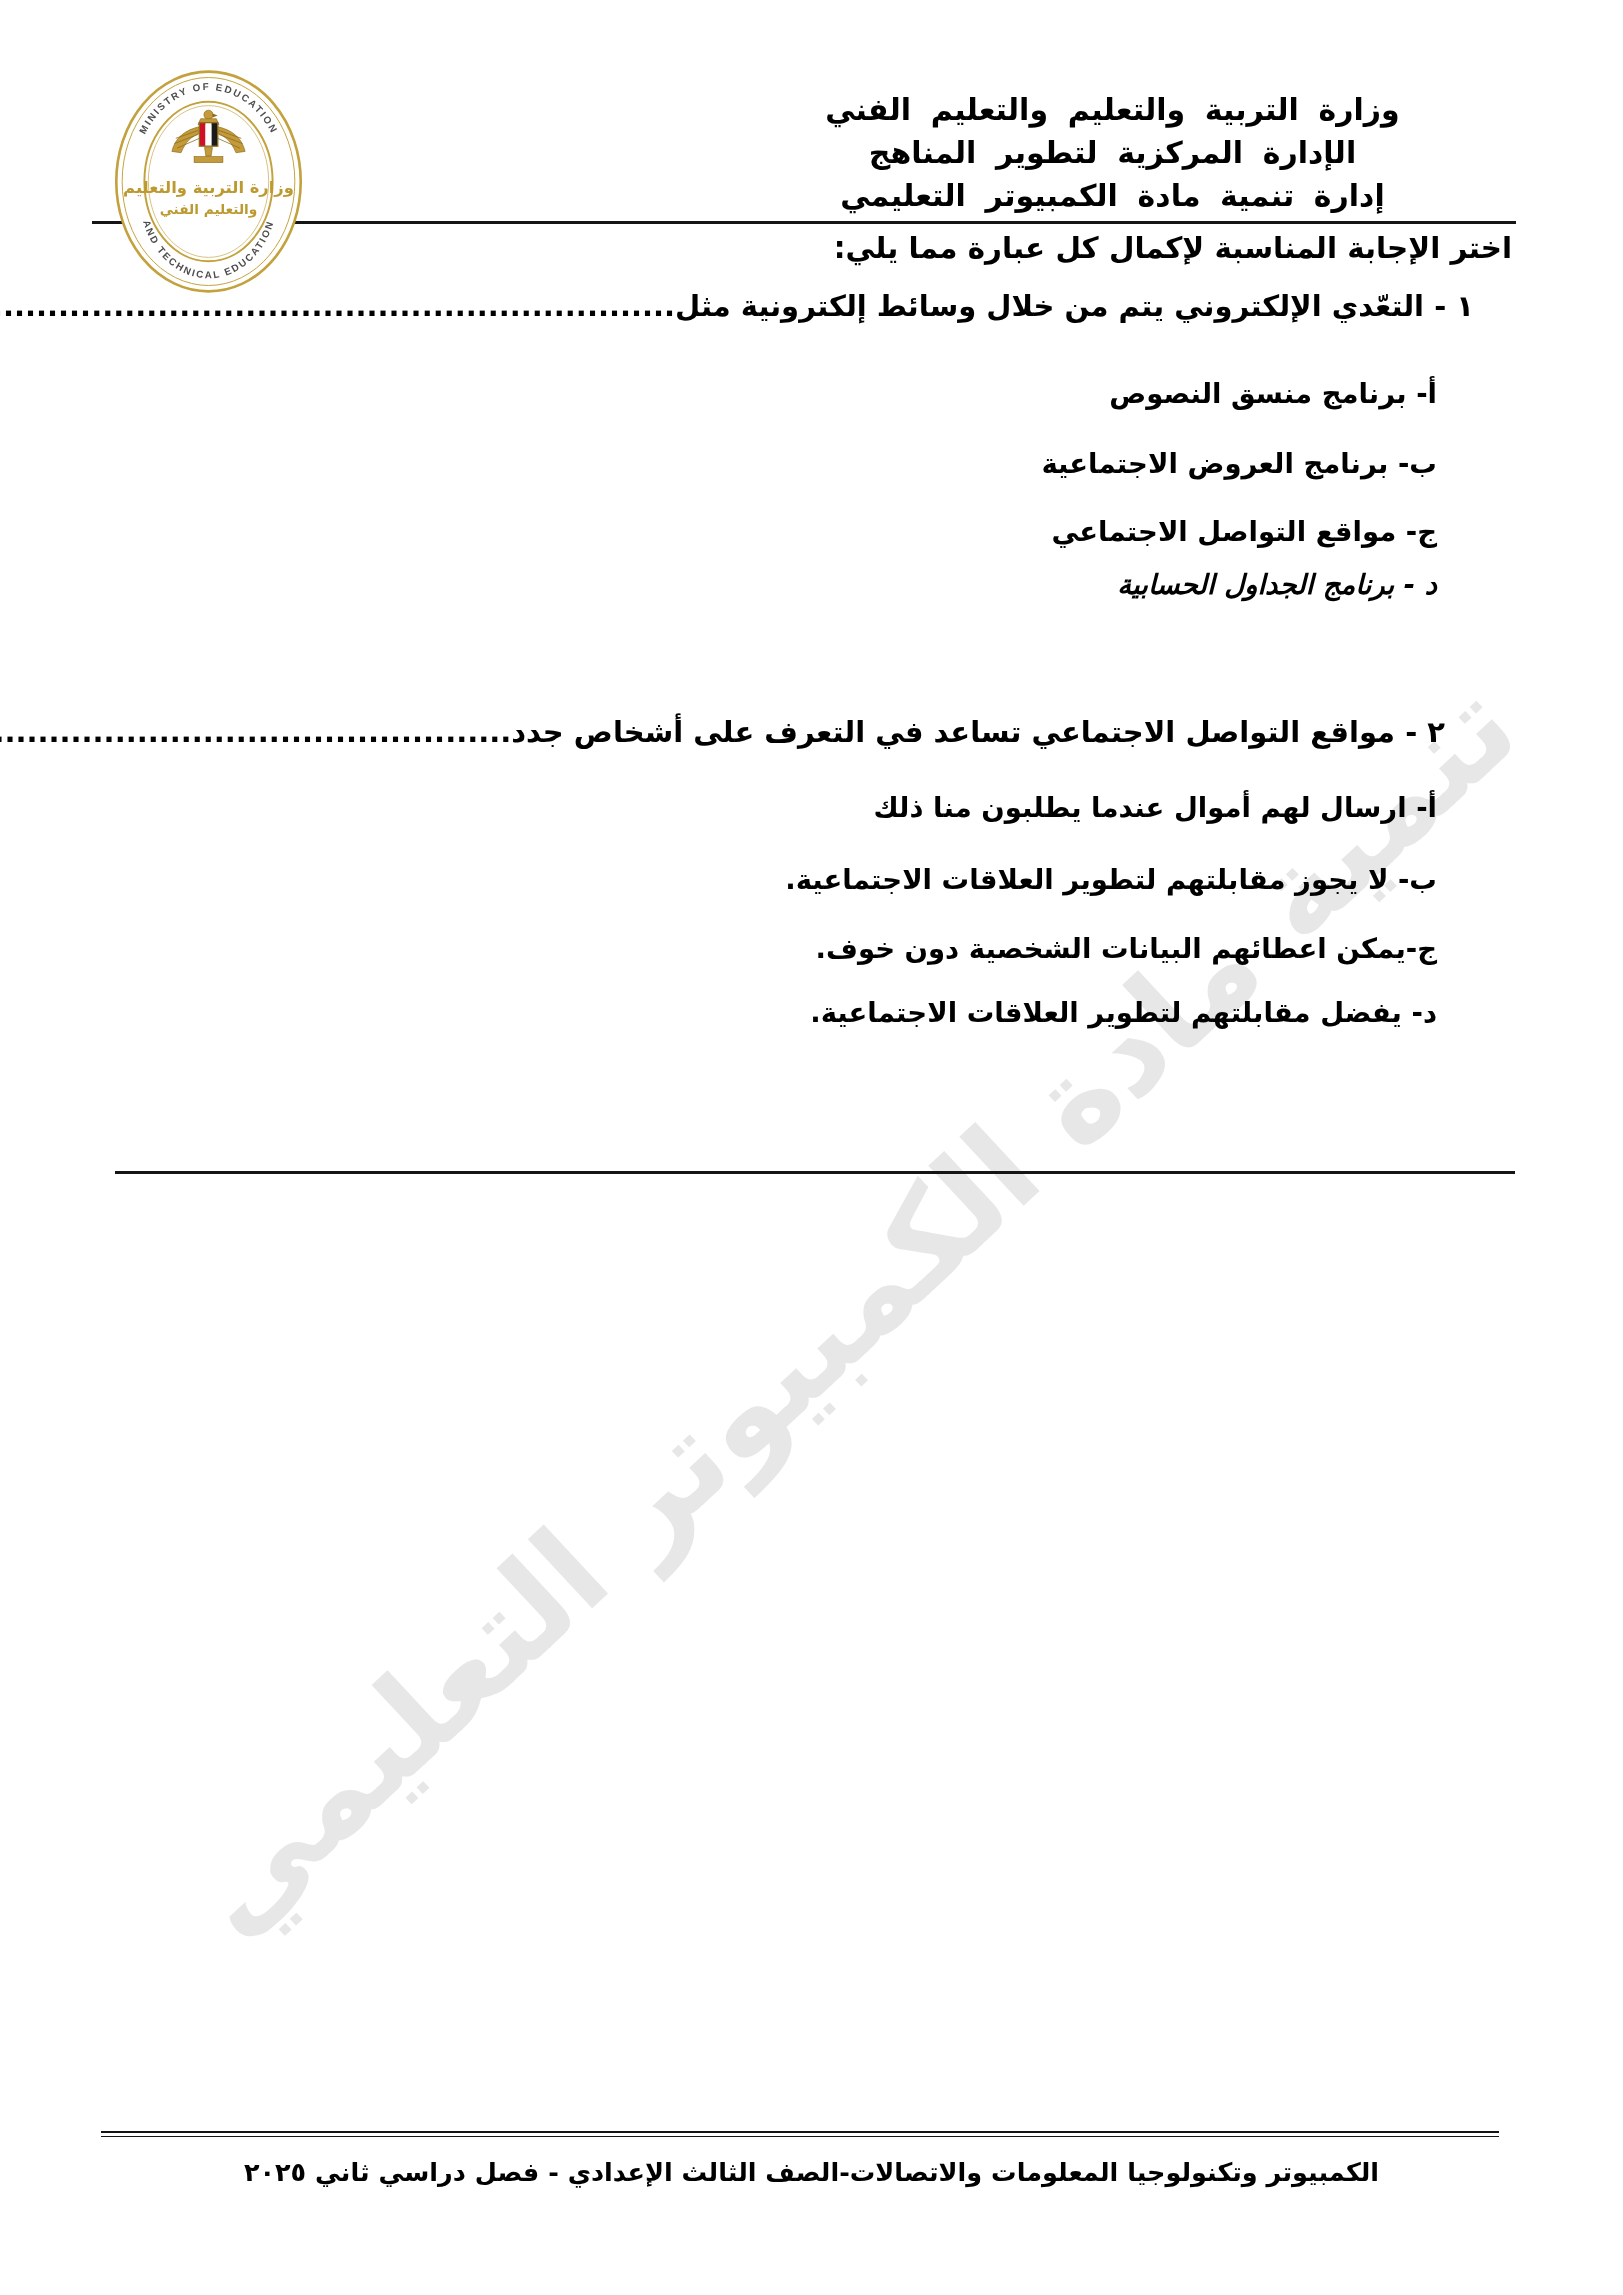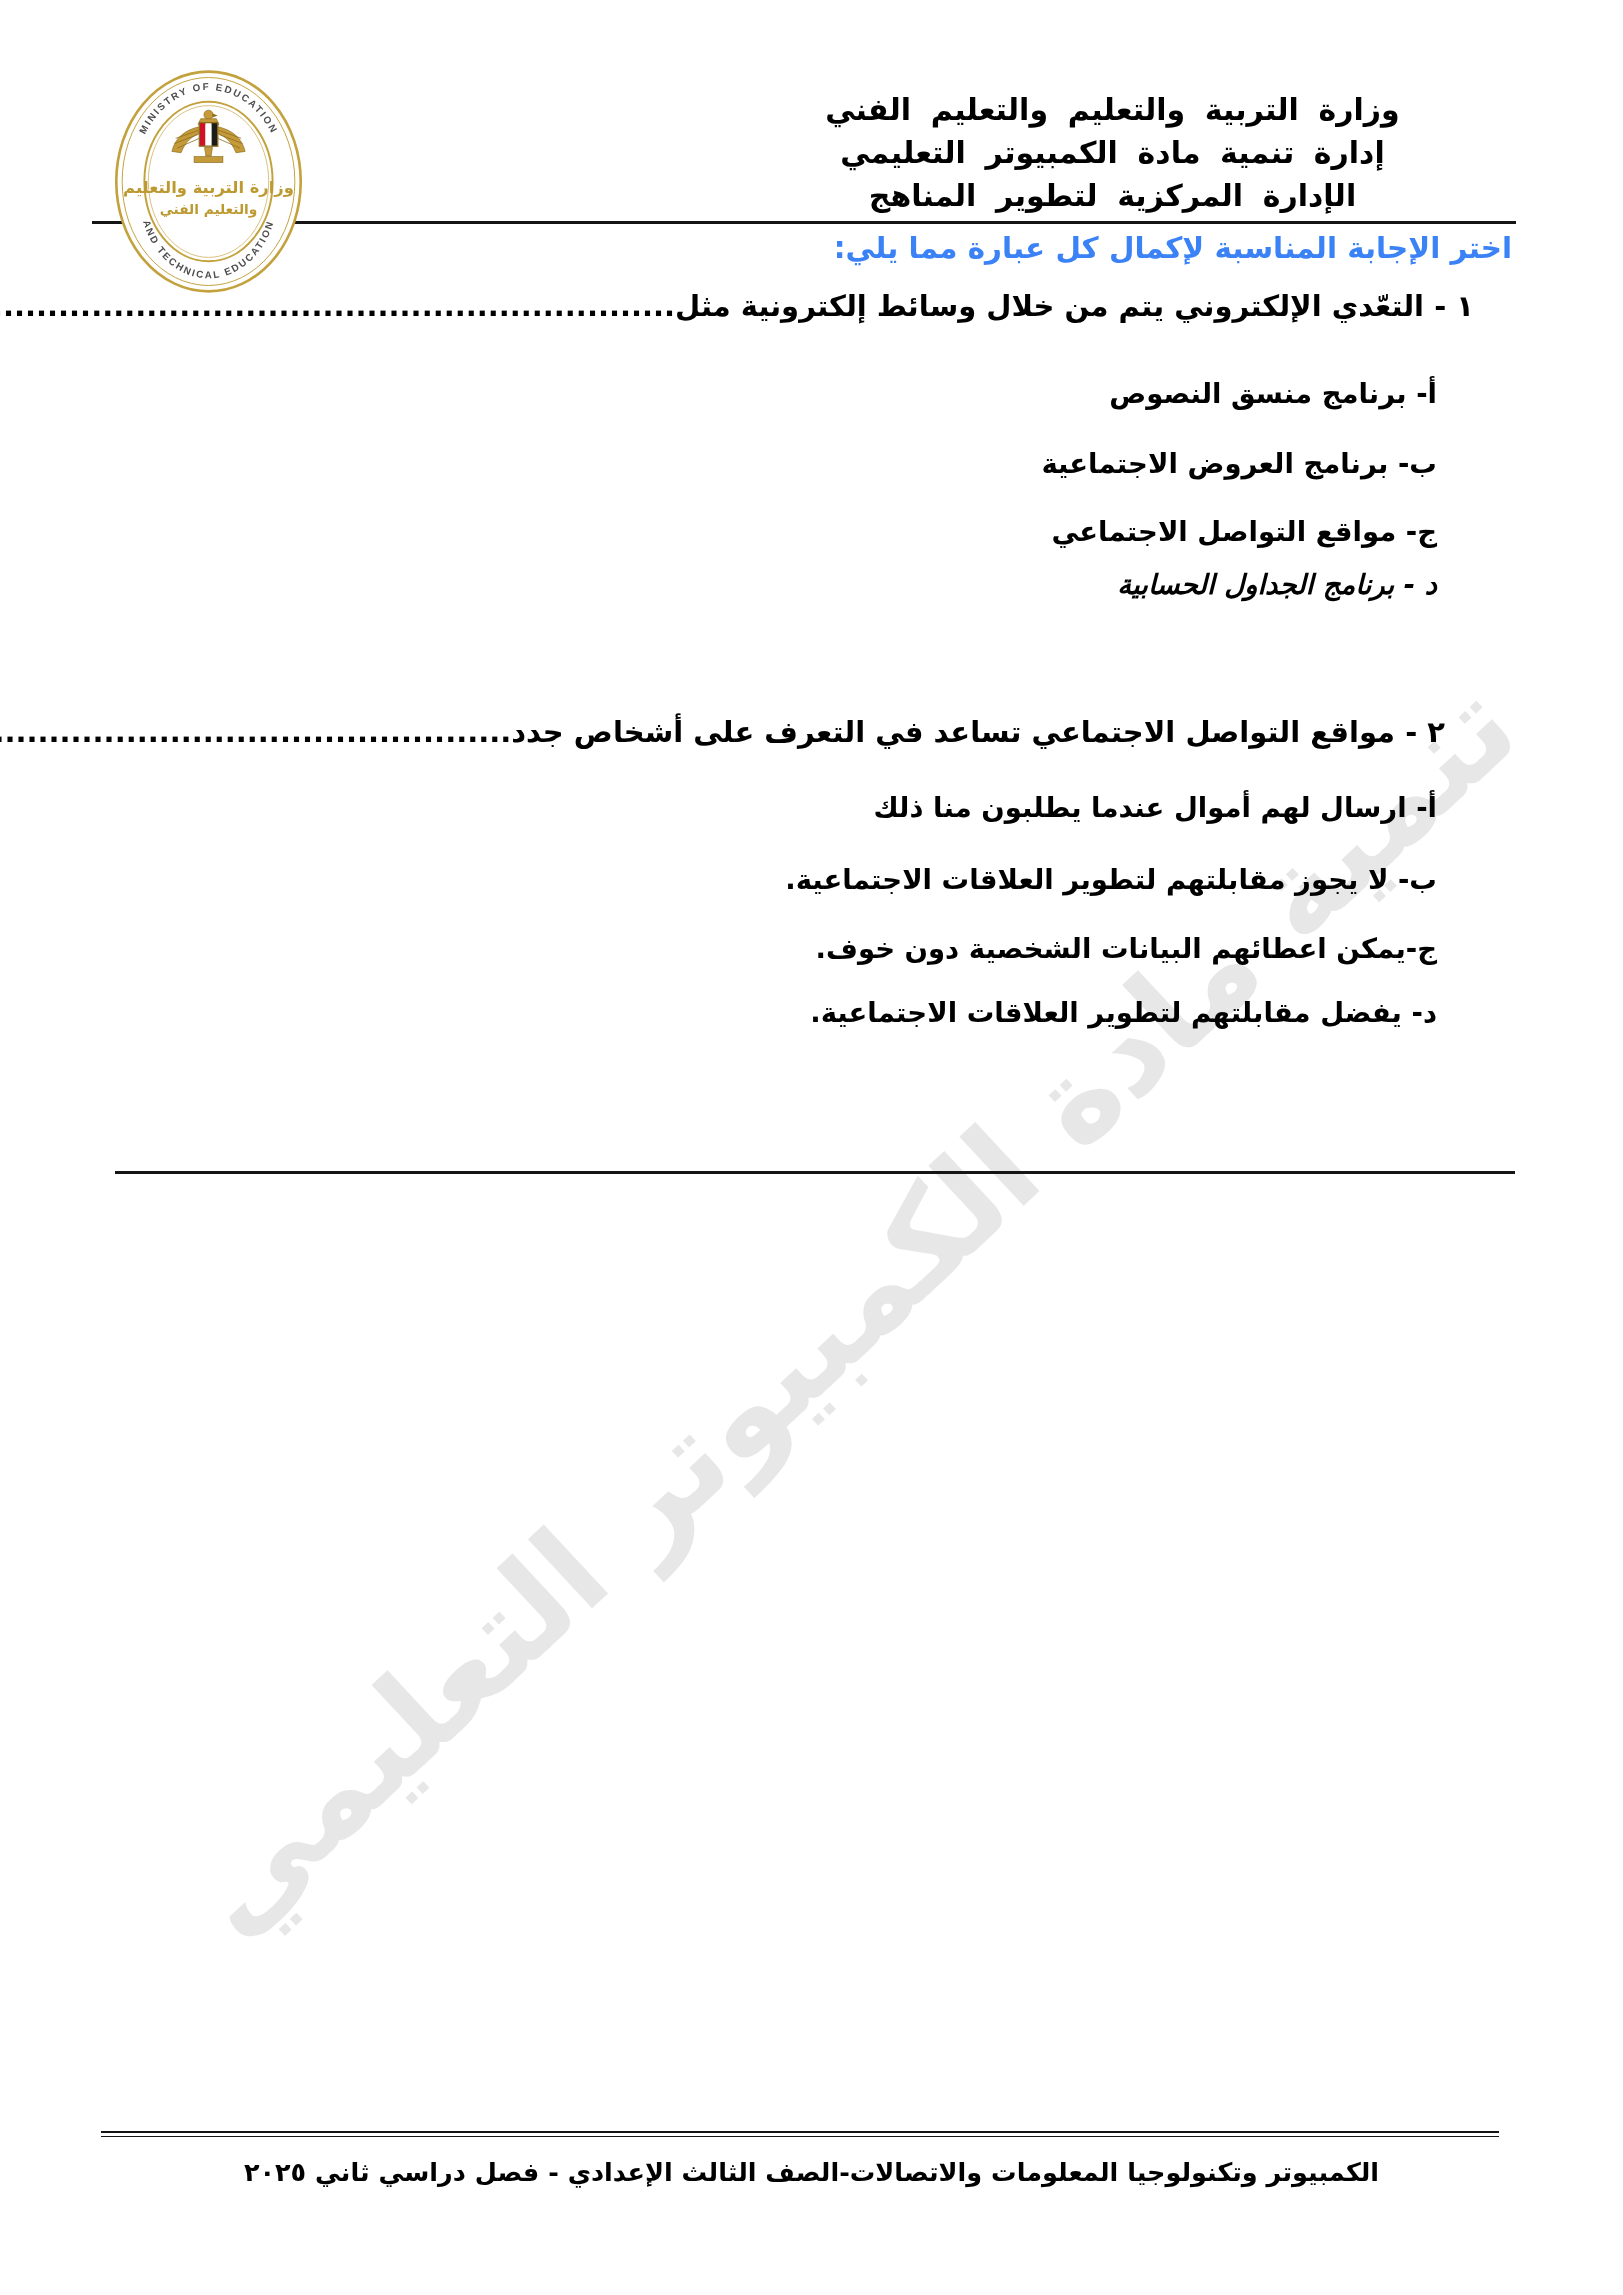--- a/index.html
+++ b/index.html
@@ -86,25 +86,25 @@
         <path d="M140 120 L152 120 L150 133 L142 133 Z" fill="#c49a3a" stroke="#8c6d1d" stroke-width="1"></path>
         <rect x="124" y="134" width="44" height="9" fill="#c49a3a" stroke="#8c6d1d" stroke-width="1"></rect>
       </g>
 
       <text class="seal-callig1" x="146" y="190" text-anchor="middle" direction="rtl">وزارة التربية والتعليم</text>
       <text class="seal-callig2" x="146" y="222" text-anchor="middle" direction="rtl">والتعليم الفني</text>
     </svg>
 
     <div class="header-text">
       <div>وزارة التربية والتعليم والتعليم الفني</div>
+      <div>الإدارة المركزية لتطوير المناهج</div>
       <div>إدارة تنمية مادة الكمبيوتر التعليمي</div>
-      <div>الإدارة المركزية لتطوير المناهج</div>
     </div>
 
-    <div class="red-heading" style="color:#3b82f6;">اختر الإجابة المناسبة لإكمال كل عبارة مما يلي:</div>
+    <div class="red-heading" style="color:#000000;">اختر الإجابة المناسبة لإكمال كل عبارة مما يلي:</div>
 
     <div class="q-line q1-line">
       <span>١ - </span><span>التعّدي الإلكتروني يتم من خلال وسائط إلكترونية مثل</span><span class="leader">................................................................:</span>
     </div>
     <div class="opt" style="top:376px;">أ- برنامج منسق النصوص</div>
     <div class="opt" style="top:446px;">ب- برنامج العروض الاجتماعية</div>
     <div class="opt" style="top:514px;margin-left:28px;">ج- مواقع التواصل الاجتماعي</div>
     <div class="opt" style="top:567px;font-style:italic;">د - برنامج الجداول الحسابية</div>
 
     <div class="q-line q2-line">

